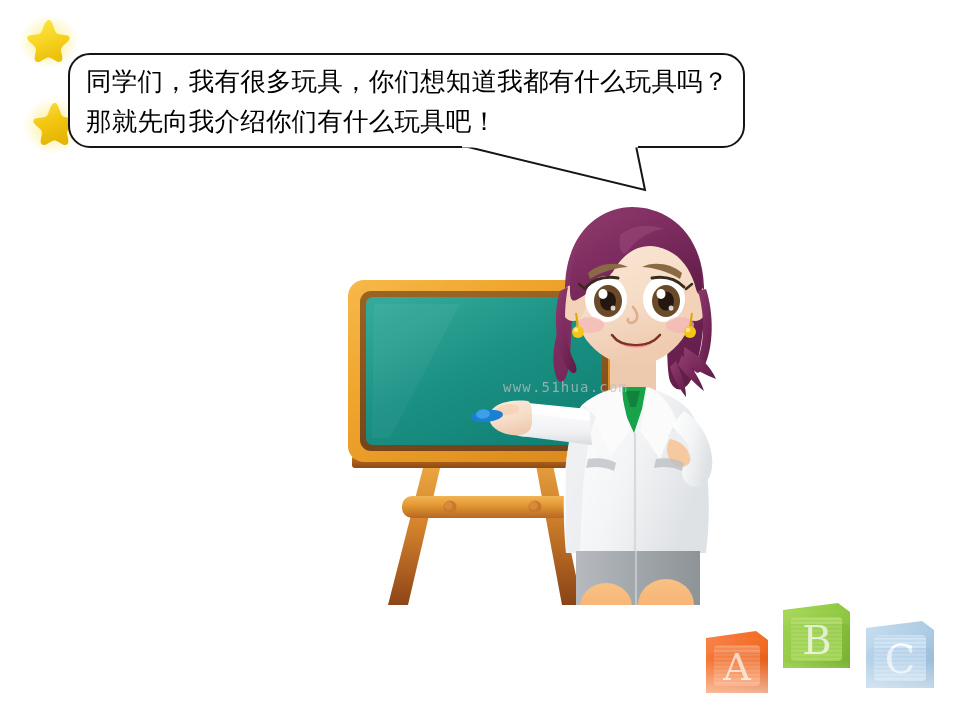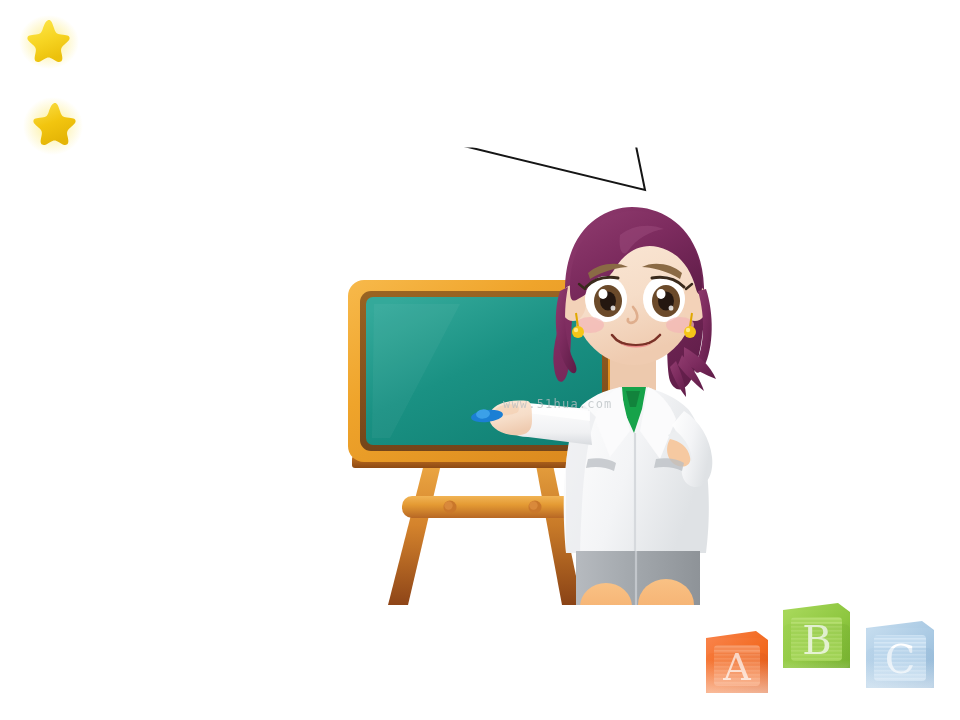--- a/index.html
+++ b/index.html
@@ -76,23 +76,23 @@
     width: 300px;
     height: 410px;
     z-index: 20;
   }
   #teacher svg { display: block; }
 
   
   #watermark {
     position: absolute;
     left: 503px;
-    top: 397px;
+    top: 379px;
     font-family: "DejaVu Sans Mono", "Liberation Mono", monospace;
-    font-size: 12px;
+    font-size: 14px;
     letter-spacing: 1.2px;
     color: #b9bfc2;
     opacity: .75;
     z-index: 30;
     pointer-events: none;
   }
 
   
   #abc-blocks {
     position: absolute;
@@ -361,20 +361,23 @@
       <circle cx="108" cy="137" r="6" fill="#f5c518"></circle>
       <circle cx="106" cy="135" r="2.2" fill="#fde98a"></circle>
       <path d="M222 118 L220 132" stroke="#e0a800" stroke-width="2"></path>
       <circle cx="220" cy="137" r="6" fill="#f5c518"></circle>
       <circle cx="218" cy="135" r="2.2" fill="#fde98a"></circle>
     </svg>
   </div>
 
   <div id="watermark">www.51hua.com</div>
 
+  <div id="speech-bubble">
+    <div id="speech-bubble-text">同学们，我有很多玩具，你们想知道我都有什么玩具吗？那就先向我介绍你们有什么玩具吧！</div>
+  </div>
   <svg id="speech-tail" width="230" height="60" viewBox="0 0 230 60">
     <path d="M24 8 L205 52 L196 8 Z" fill="#ffffff"></path>
     <path d="M24 8 L205 52 L196 8" stroke="#151515" stroke-width="2" fill="none" stroke-linejoin="miter"></path>
     <path d="M22 8 L198 8" stroke="#ffffff" stroke-width="3" fill="none"></path>
   </svg>
 
   <div id="abc-blocks">
     <svg width="265" height="122" viewBox="0 0 265 122">
       <defs>
         <linearGradient id="orangeG" x1="0" y1="0" x2="1" y2="1">

